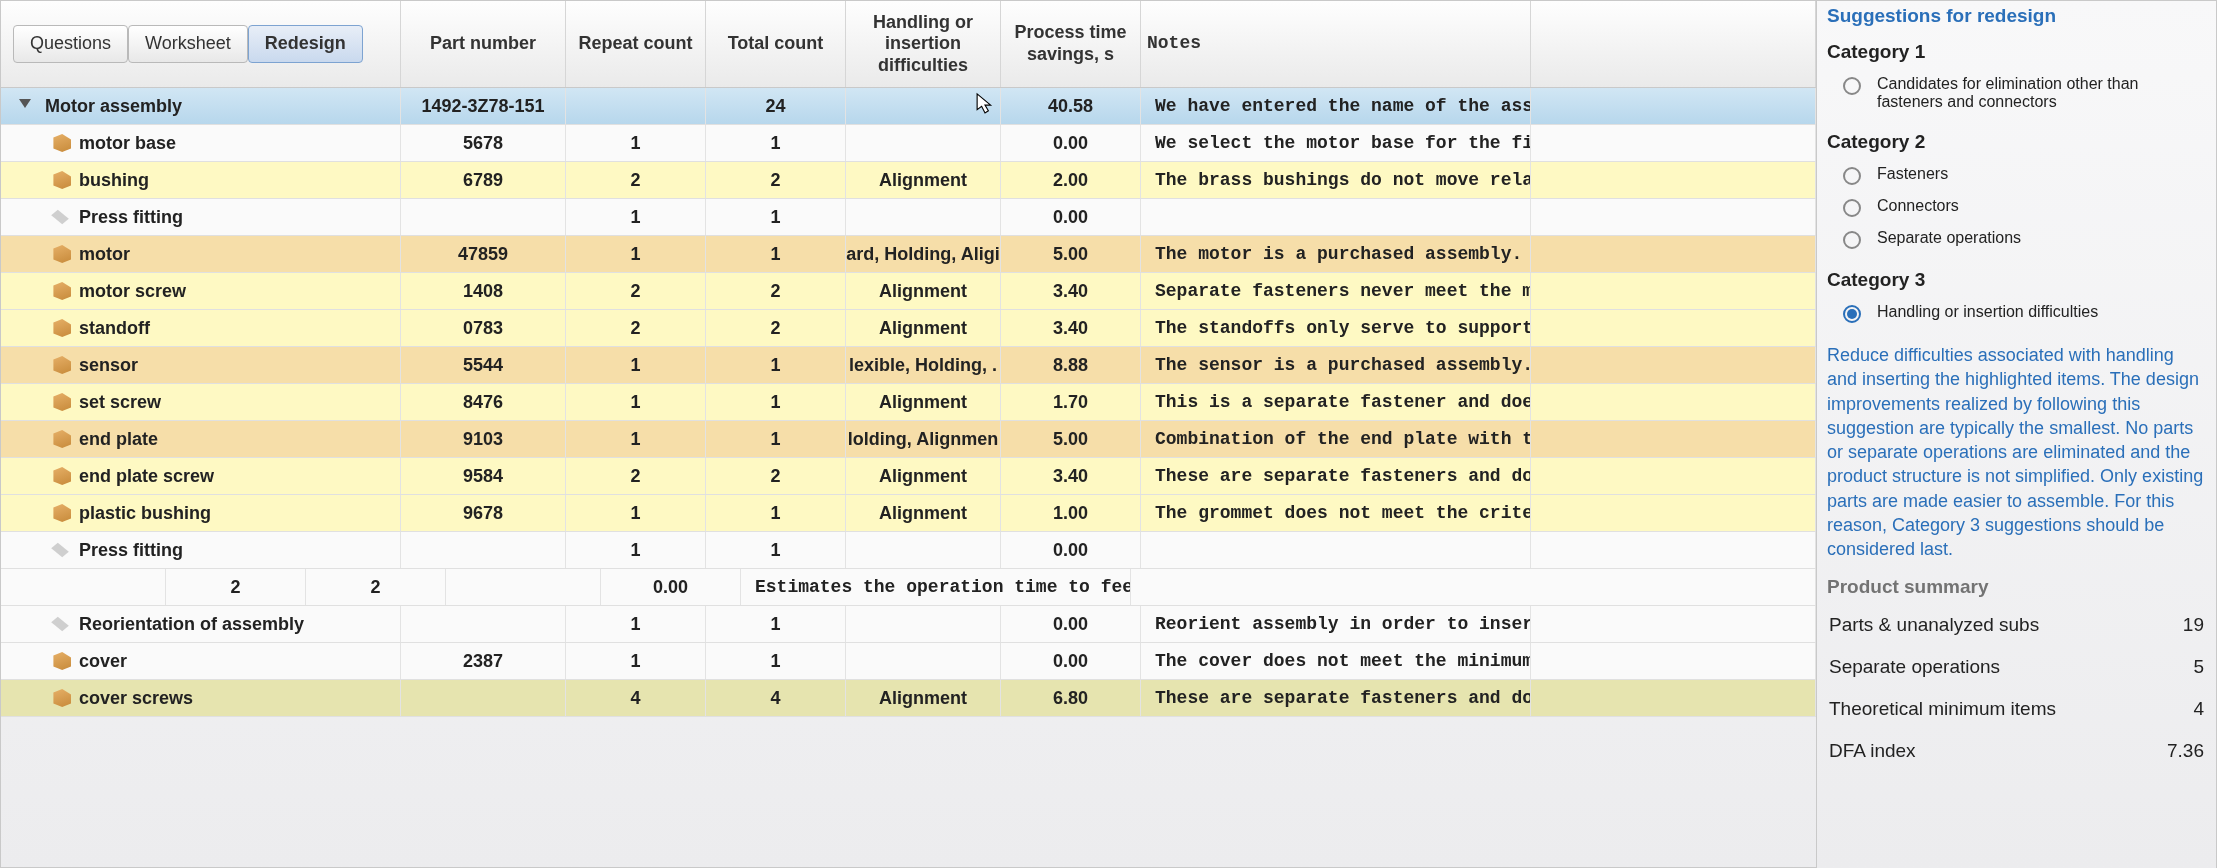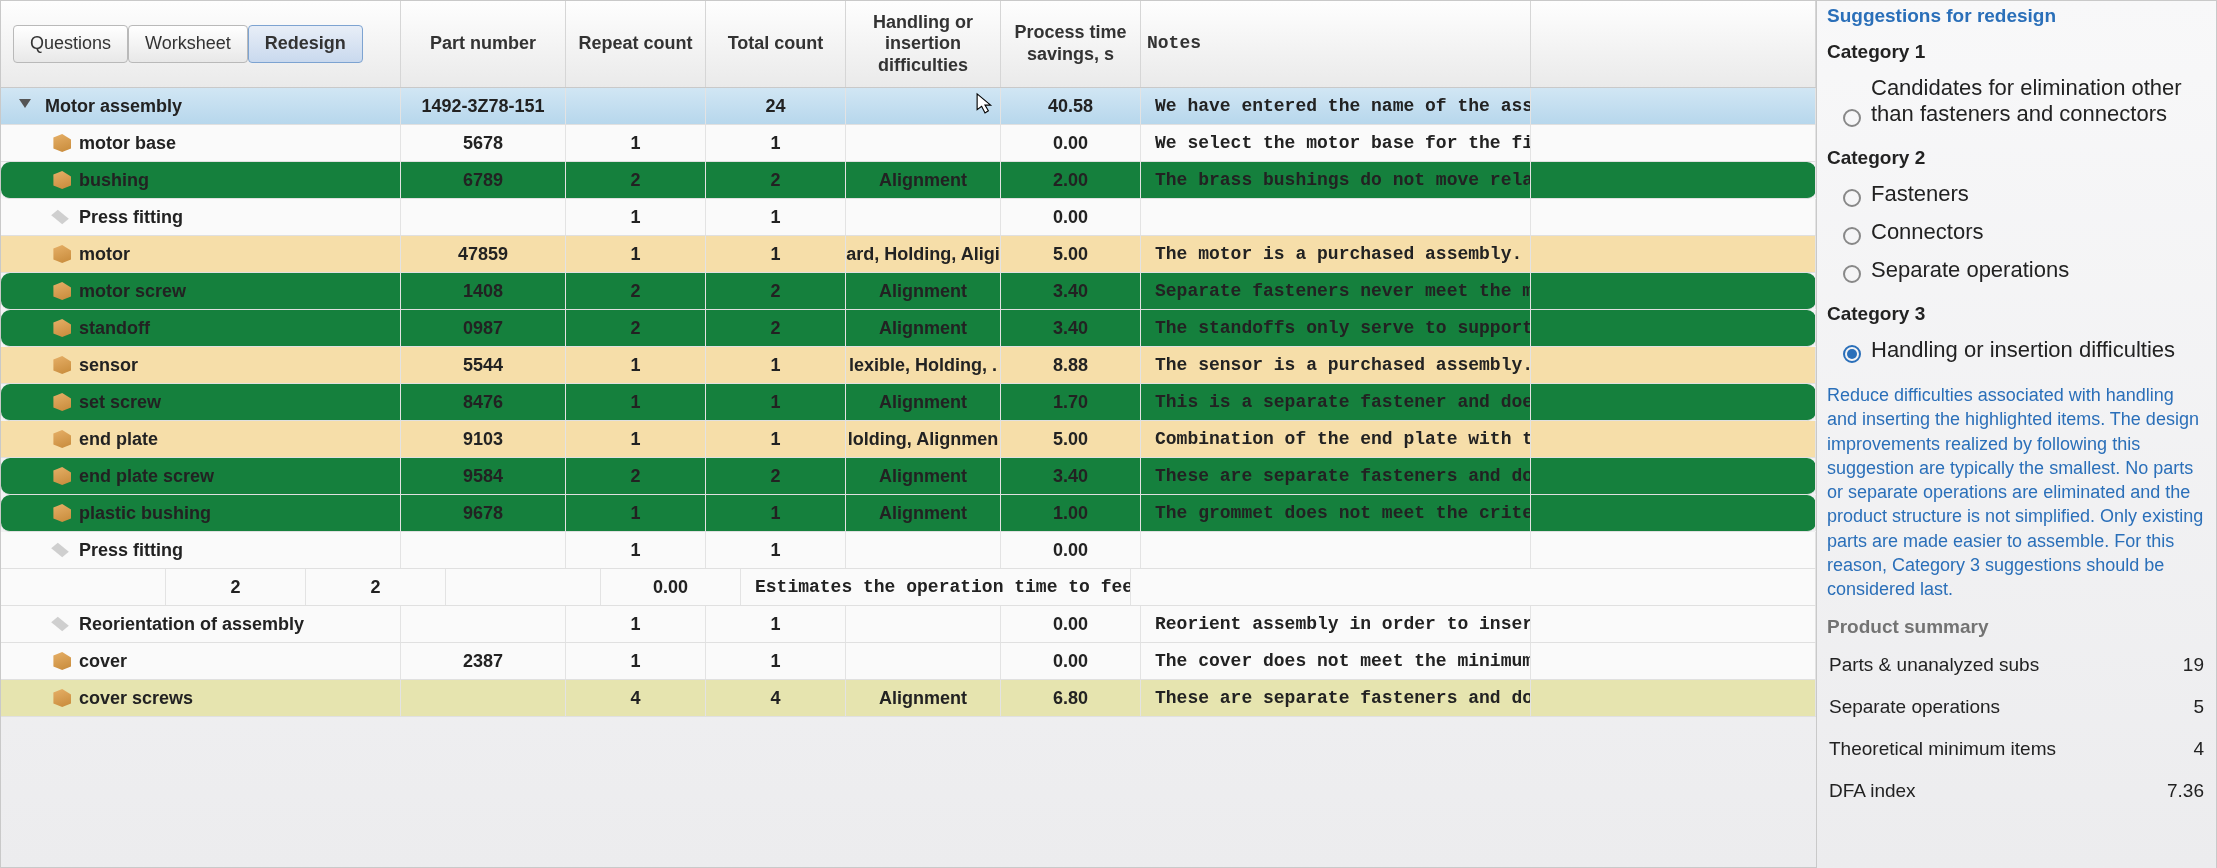--- a/index.html
+++ b/index.html
@@ -32,39 +32,39 @@
 .col-notes { width: 390px; justify-content:flex-start !important; text-align:left !important; overflow:hidden; white-space:nowrap;font-family:Liberation Mono, monospace;}
 .col-end { flex:1;}
 
 
 .tbody { flex:1; overflow:hidden; }
 .row { display:flex; border-bottom: 1px solid #e0e0e0; height: 37px; align-items:stretch; font-weight:600; color:#222;}
 .row .cell { padding: 6px 8px; border-right: 1px solid #e3e3e3; display:flex; align-items:center; justify-content:center; overflow:hidden; white-space:nowrap;}
 .row .col-name { justify-content:flex-start; gap:8px;}
 .row .col-notes { justify-content:flex-start; padding-left:14px;}
 .row.assembly { background: linear-gradient(to bottom,#d1e6f4,#b7d7ec);}
-.row.hl-yellow { background: #15803d; border-radius: 9px;}
+.row.hl-yellow { background: #fef9c3;}
 .row.hl-orange { background: #f6dea9;}
 .row.hl-olive { background: #e6e4af;}
 .row.plain { background: #fafafa;}
 
 .tree-toggle { width:0;height:0;border-top:6px solid transparent;border-bottom:6px solid transparent;border-left:0; border-right:0; }
 .tree-toggle.open { width:0;height:0;border-left:6px solid transparent;border-right:6px solid transparent;border-top:9px solid #555; margin-left:6px;}
 
 .part-icon { width:22px; height:18px; background: linear-gradient(160deg,#e8b26a,#c78a3a); clip-path: polygon(20% 20%, 60% 0%, 100% 30%, 100% 80%, 60% 100%, 20% 80%); margin-left:36px; flex-shrink:0;}
 .op-icon { width:22px; height:18px; background:#cfcfcf; clip-path: polygon(10% 40%, 40% 10%, 90% 60%, 60% 90%); margin-left:36px; flex-shrink:0;}
 
 
 .cursor { position:absolute; left:976px; top:92px; width:18px; height:24px; pointer-events:none;}
 .cursor svg { width:100%; height:100%;}
 
 
 .side-title { color:#2a6fb9; font-weight:700; font-size:19px; margin-bottom:4px;}
 .cat-label { font-weight:700; margin: 14px 0 6px 0; font-size:19px;}
-.radio-row { display:flex; align-items:flex-end; gap:10px; padding:6px 0 6px 16px; font-size:22px;}
+.radio-row { display:flex; align-items:flex-start; gap:16px; padding:6px 0 6px 16px; font-size:16px;}
 .radio { width:18px; height:18px; border:2px solid #888; border-radius:50%; flex-shrink:0; margin-top:2px; position:relative;}
 .radio.checked { border-color:#2a6fb9;}
 .radio.checked::after { content:""; position:absolute; inset:2px; border-radius:50%; background:#2a6fb9;}
 .desc { color:#2a6fb9; font-size:18px; line-height:1.35; margin:14px 0;}
 .summary-title { color:#737373; font-weight:700; font-size:19px; margin:10px 0 6px 0;}
 .summary-row { display:flex; justify-content:space-between; padding:10px 2px; font-size:19px;}
 </style>
 </head>
 <body>
 
@@ -164,21 +164,21 @@
         <div class="cell col-diff">Alignment</div>
         <div class="cell col-time">3.40</div>
         <div class="cell col-notes">Separate fasteners never meet the minimum par</div>
         <div class="cell col-end"></div>
       </div>
       <div class="row hl-yellow">
         <div class="cell col-name">
           <div class="part-icon"></div>
           <span>standoff</span>
         </div>
-        <div class="cell col-part">0987</div>
+        <div class="cell col-part">0783</div>
         <div class="cell col-repeat">2</div>
         <div class="cell col-total">2</div>
         <div class="cell col-diff">Alignment</div>
         <div class="cell col-time">3.40</div>
         <div class="cell col-notes">The standoffs only serve to support the end plat</div>
         <div class="cell col-end"></div>
       </div>
       <div class="row hl-orange">
         <div class="cell col-name">
           <div class="part-icon"></div>

